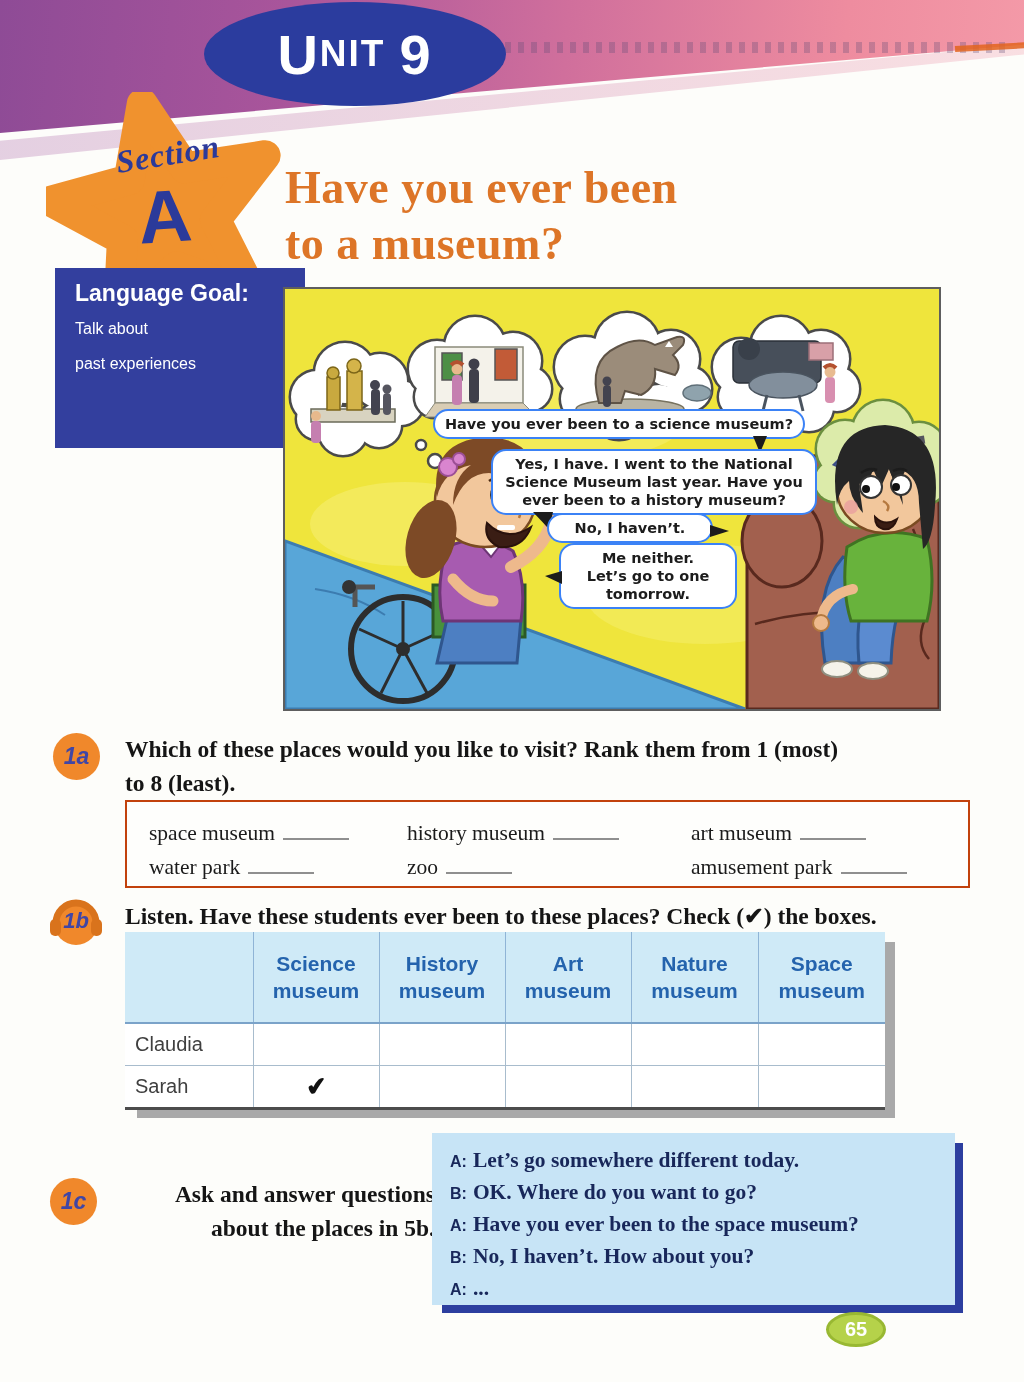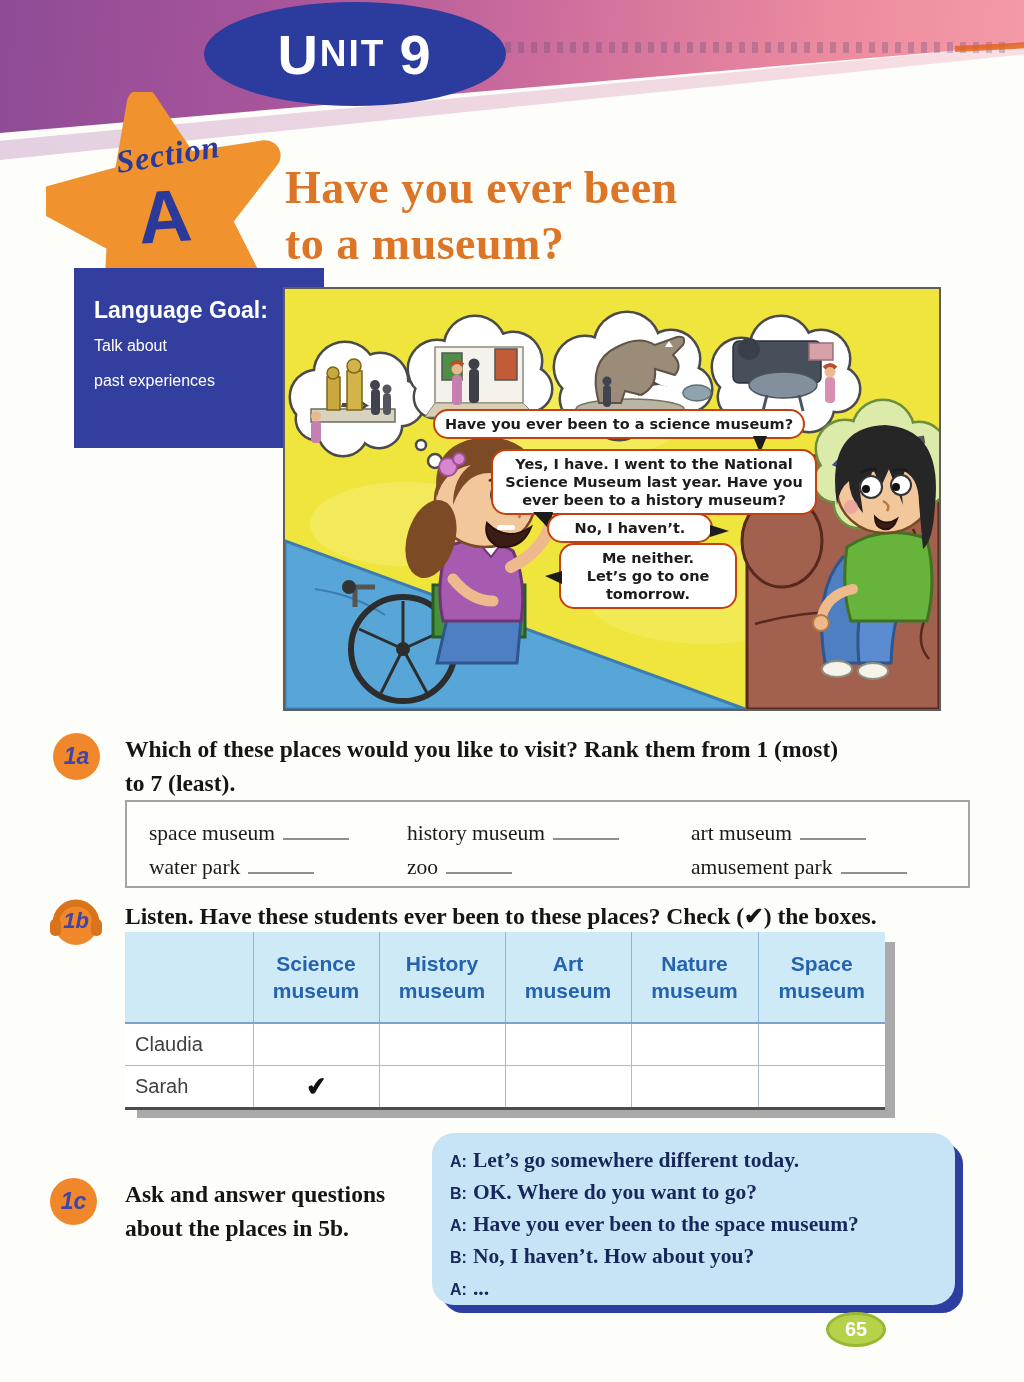--- a/index.html
+++ b/index.html
@@ -27,33 +27,33 @@
   .star-wrap{position:absolute;left:46px;top:92px;width:238px;height:238px;}
   .star-wrap svg{position:absolute;left:0;top:0;}
   .section-label{position:absolute;left:32px;top:44px;width:180px;text-align:center;
           font-family:"Liberation Serif",serif;font-style:italic;font-weight:700;font-size:32px;
           color:#2b3a9a;transform:rotate(-9deg);letter-spacing:1px;}
   .section-letter{position:absolute;left:0;top:82px;width:238px;text-align:center;
           font-size:74px;font-weight:800;color:#2b3a9a;transform:rotate(-4deg);}
 
   
   .goal-box{position:absolute;left:55px;top:268px;width:250px;height:180px;background:#333f9e;
-          color:#ffffff;padding:25px 0 0 20px;box-sizing:border-box;line-height:35px;margin-left:19px;}
+          color:#ffffff;padding:8px 0 0 20px;box-sizing:border-box;line-height:35px;}
   .goal-box .g-head{font-size:23px;font-weight:700;}
   .goal-box .g-line{font-size:16px;font-weight:400;}
 
   
   .main-title{position:absolute;left:285px;top:160px;font-family:"Liberation Serif",serif;
           font-weight:700;color:#dd7527;font-size:46px;line-height:56px;letter-spacing:.5px;}
 
   
   .comic{position:absolute;left:283px;top:287px;width:654px;height:420px;border:2px solid #5e5e5e;
           background:#efe53c;overflow:hidden;}
   .comic svg{position:absolute;left:0;top:0;}
-  .sb{position:absolute;background:#ffffff;border:2px solid #c2410c;border-radius:15px;
+  .sb{position:absolute;background:#ffffff;border:2px solid #3b82f6;border-radius:15px;
           color:#1c1c1c;font-family:"DejaVu Sans",sans-serif;font-weight:600;font-size:14.5px;
           line-height:18px;text-align:center;padding:4px 8px;z-index:5;}
   .sb .tail{position:absolute;width:0;height:0;}
   #sb1{left:148px;top:120px;width:352px;}
   #sb1 .tail{left:318px;bottom:-16px;border-left:7px solid transparent;border-right:7px solid transparent;border-top:17px solid #1c1c1c;}
   #sb2{left:206px;top:160px;width:306px;}
   #sb2 .tail{left:40px;bottom:-16px;border-left:16px solid transparent;border-right:4px solid transparent;border-top:17px solid #1c1c1c;}
   #sb3{left:262px;top:224px;width:146px;}
   #sb3 .tail{right:-18px;top:10px;border-top:6px solid transparent;border-bottom:6px solid transparent;border-left:19px solid #1c1c1c;}
   #sb4{left:274px;top:254px;width:158px;}
@@ -66,23 +66,23 @@
   #badge-1a{left:53px;top:733px;}
   #badge-1b{left:48px;top:893px;width:56px;height:56px;background:transparent;}
   #badge-1b svg{position:absolute;left:0;top:0;}
   #badge-1b .b-txt{position:relative;z-index:2;color:#4046a5;font-size:22px;font-weight:800;font-style:italic;}
   #badge-1c{left:50px;top:1178px;}
 
   .instr{position:absolute;font-family:"Liberation Serif",serif;font-weight:700;color:#151515;
           font-size:23.5px;line-height:34px;}
   #instr-1a{left:125px;top:732px;width:860px;}
   #instr-1b{left:125px;top:899px;width:880px;}
-  #instr-1c{left:125px;top:1177px;width:310px;}
-
-  .rank-box{position:absolute;left:125px;top:800px;width:845px;height:88px;border:2px solid #a3a3a3;
+  #instr-1c{left:125px;top:1177px;width:310px;text-align:right;}
+
+  .rank-box{position:absolute;left:125px;top:800px;width:845px;height:88px;border:2px solid #c2410c;
           background:#fefefc;box-sizing:border-box;display:grid;
           grid-template-columns:258px 284px auto;grid-auto-rows:34px;align-items:end;
           padding:10px 0 12px 22px;font-family:"Liberation Serif",serif;font-size:21.5px;color:#1b1b1b;}
   .rank-item{white-space:nowrap;}
   .blank{display:inline-block;width:66px;border-bottom:2px solid #8f8f8f;height:14px;margin-left:8px;}
 
   
   .tbl-wrap{position:absolute;left:125px;top:932px;width:760px;box-shadow:11px 9px 0 -1px #a9a9a9;}
   table.listen{border-collapse:collapse;width:760px;background:#ffffff;}
   table.listen th{background:#cfeaf7;color:#2463ad;font-size:21px;font-weight:700;line-height:27px;
@@ -90,21 +90,21 @@
   table.listen th:first-child{border-left:none;}
   table.listen td{height:39px;border-left:1.5px solid #a8bccd;border-bottom:1.5px solid #a8bccd;
           text-align:center;vertical-align:middle;}
   table.listen td:first-child{border-left:none;text-align:left;padding-left:10px;
           color:#3f3f3f;font-size:20px;font-weight:400;}
   table.listen tr:last-child td{border-bottom:3px solid #4c4c4c;}
   .check{font-size:25px;font-weight:800;color:#111;display:inline-block;transform:rotate(-6deg);}
 
   
   .dialogue{position:absolute;left:432px;top:1133px;width:523px;height:172px;background:#c7e4f6;
-          box-shadow:9px 9px 0 -1px #2c3e9f;box-sizing:border-box;padding:12px 16px 0 18px;border-radius:22px;}
+          box-shadow:9px 9px 0 -1px #2c3e9f;box-sizing:border-box;padding:12px 16px 0 18px;}
   .dlg-line{font-family:"Liberation Serif",serif;font-weight:700;font-size:21.5px;color:#18275a;
           line-height:31px;white-space:nowrap;}
   .dlg-line .spk{font-family:"Liberation Sans",sans-serif;font-size:16px;font-weight:800;margin-right:6px;}
 
   
   .page-num{position:absolute;left:826px;top:1312px;width:60px;height:35px;border-radius:50%;
           background:#b5d24a;border:3px solid #98b832;box-sizing:border-box;display:flex;
           align-items:center;justify-content:center;color:#ffffff;font-size:20px;font-weight:800;}
 </style>
 </head>
@@ -378,21 +378,21 @@
       <div>Me neither.</div>
       <div>Let’s go to one</div>
       <div>tomorrow.</div>
       <span class="tail"></span>
     </div>
   </div>
 
   <div class="badge" id="badge-1a">1a</div>
   <div class="instr" id="instr-1a">
     <div>Which of these places would you like to visit? Rank them from 1 (most)</div>
-    <div>to 7 (least).</div>
+    <div>to 8 (least).</div>
   </div>
   <div class="rank-box">
     <div class="rank-item"><span>space museum</span><span class="blank"></span></div>
     <div class="rank-item"><span>history museum</span><span class="blank"></span></div>
     <div class="rank-item"><span>art museum</span><span class="blank"></span></div>
     <div class="rank-item"><span>water park</span><span class="blank"></span></div>
     <div class="rank-item"><span>zoo</span><span class="blank"></span></div>
     <div class="rank-item"><span>amusement park</span><span class="blank"></span></div>
   </div>
 

